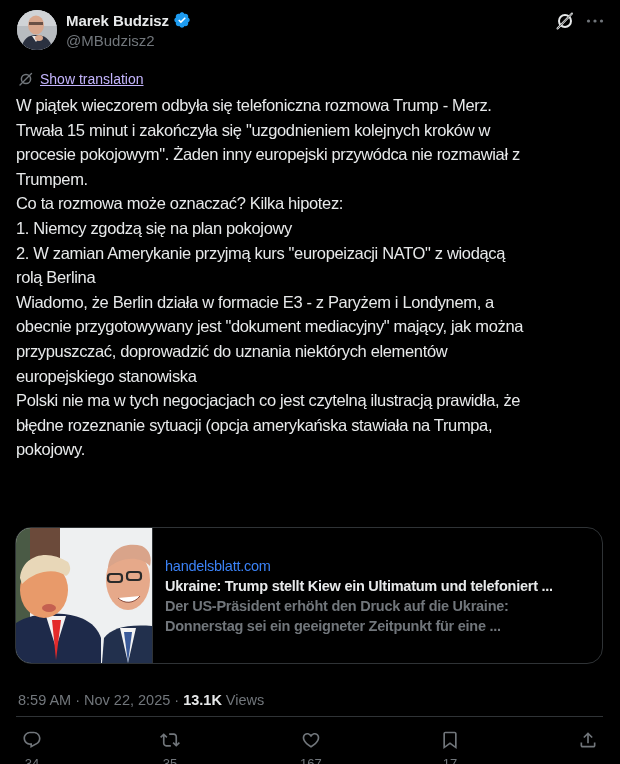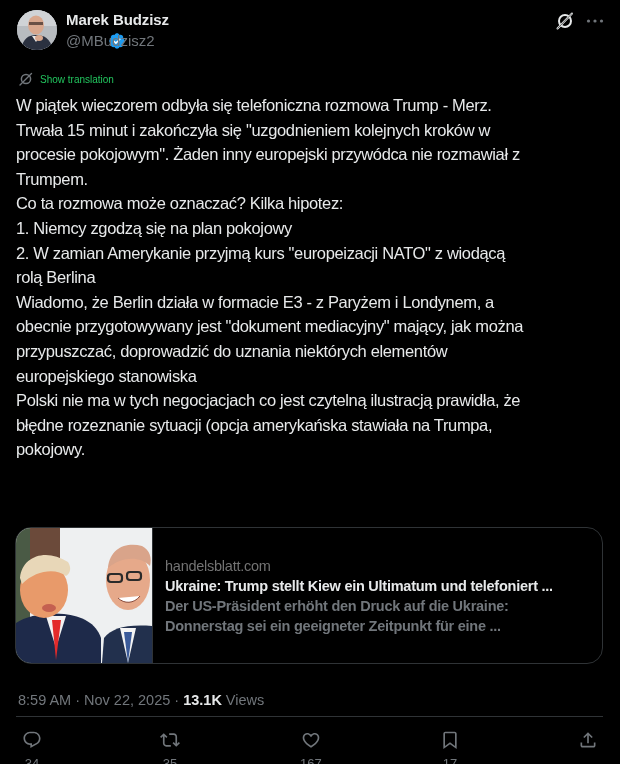--- a/index.html
+++ b/index.html
@@ -2,37 +2,37 @@
 <html><head>
 <meta charset="utf-8">
 <style>
   * { box-sizing: border-box; margin: 0; padding: 0; }
   html, body { width: 620px; height: 764px; background: #000; overflow: hidden; }
   body { font-family: "Liberation Sans", "DejaVu Sans", sans-serif; color: #e7e9ea; position: relative; }
 
   .header { position: absolute; left: 0; top: 0; width: 620px; height: 64px; }
   .avatar { position: absolute; left: 17px; top: 10px; width: 40px; height: 40px; border-radius: 50%; overflow: hidden; background: #9aa0a6; }
   .avatar svg { display: block; }
-  .name-row { position: absolute; left: 66px; top: 11px; display: flex; align-items: center; gap: 4px; flex-direction: column; }
+  .name-row { position: absolute; left: 66px; top: 11px; display: flex; align-items: center; gap: 4px; }
   .display-name { font-weight: bold; font-size: 15px; color: #e7e9ea; letter-spacing: -0.1px; }
   .verified { width: 18px; height: 18px; display: inline-block; }
   .handle { position: absolute; left: 66px; top: 32px; font-size: 15px; color: #71767b; }
   .grok-btn { position: absolute; left: 554px; top: 10px; width: 22px; height: 22px; cursor: pointer; }
   .more-btn { position: absolute; left: 584px; top: 10px; width: 22px; height: 22px; cursor: pointer; }
 
   .translate { position: absolute; left: 18px; top: 71px; display: flex; align-items: center; gap: 6px; }
-  .translate-label { color: #22c55e; font-size: 10px; cursor: pointer; }
+  .translate-label { color: #c4b5fd; font-size: 14px; cursor: pointer; text-decoration: underline; }
 
   .tweet-text { position: absolute; left: 16px; top: 93px; width: 592px; font-family: "Liberation Sans Narrow", "Liberation Sans", sans-serif; font-size: 16.5px; line-height: 24.6px; color: #e7e9ea; letter-spacing: -0.35px; }
   .tweet-text p { white-space: nowrap; }
 
   .card { position: absolute; left: 15px; top: 527px; width: 588px; height: 137px; border: 1px solid #2f3336; border-radius: 16px; overflow: hidden; display: flex; cursor: pointer; }
   .card-img { width: 137px; height: 135px; flex: none; border-right: 1px solid #2f3336; position: relative; overflow: hidden; }
   .card-body { padding-left: 12px; display: flex; flex-direction: column; justify-content: center; font-size: 14.5px; line-height: 20px; letter-spacing: -0.25px; }
-  .card-domain { color: #737373; }
+  .card-domain { color: #3b82f6; }
   .card-title { color: #e7e9ea; font-weight: bold; white-space: nowrap; }
   .card-desc { color: #71767b; white-space: nowrap; font-weight: bold; }
 
   .meta { position: absolute; left: 18px; top: 680px; font-size: 14.5px; color: #71767b; display: flex; gap: 4px; align-items: center; margin-top: 12px; }
   .meta .views-count { color: #e7e9ea; font-weight: bold; }
 
   .divider { position: absolute; left: 16px; top: 716px; width: 587px; height: 1px; background: #2f3336; }
 
   .actions { position: absolute; left: 0; top: 730px; width: 620px; height: 26px; }
   .action { position: absolute; display: flex; align-items: center; gap: 6px; font-size: 13px; color: #71767b; cursor: pointer; flex-direction: column; }

